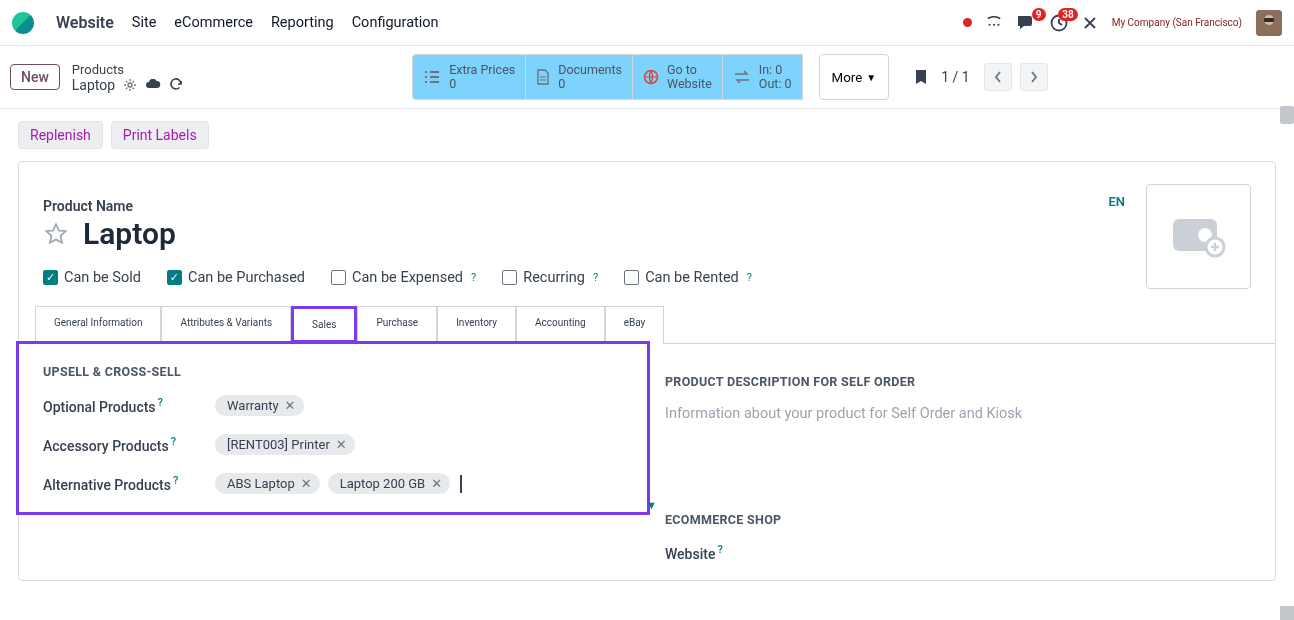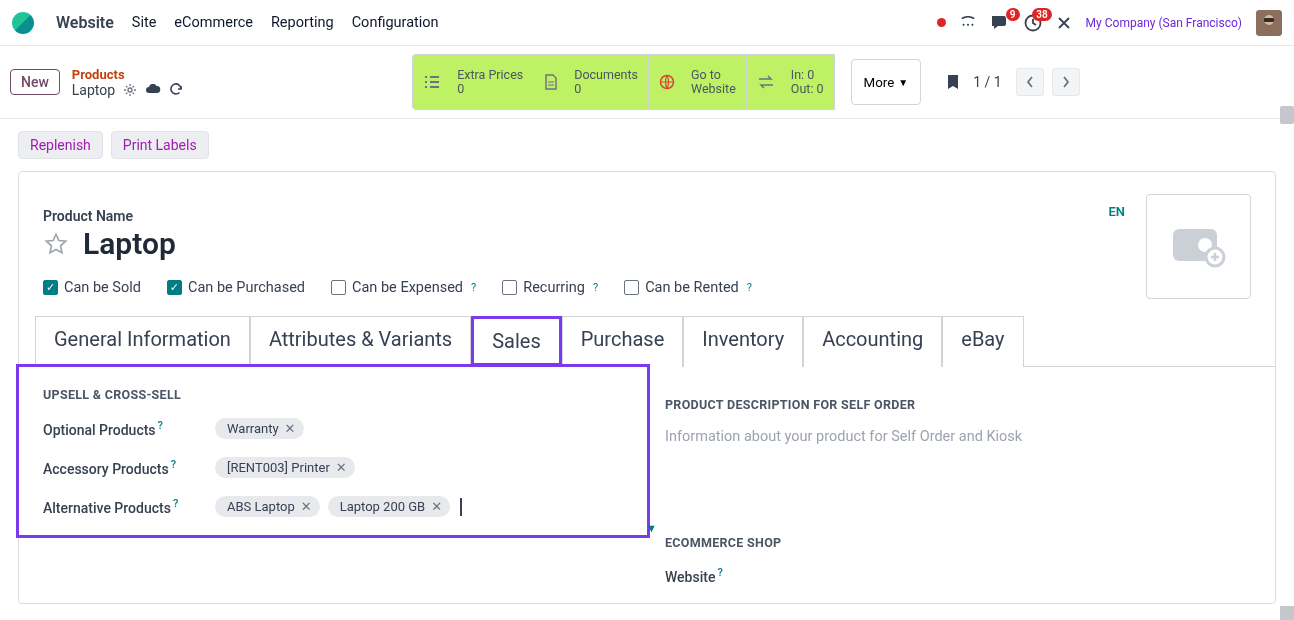--- a/index.html
+++ b/index.html
@@ -7,31 +7,31 @@
 
 .topnav { display:flex; align-items:center; height:46px; padding:0 12px; border-bottom:1px solid #e5e7eb; gap:18px; }
 .logo { width:22px; height:22px; border-radius:50%; background: linear-gradient(135deg,#1fc49a 50%,#0b8f8f 50%); margin-right:4px;}
 .brand { font-weight:600; font-size:16px; color:#374151; }
 .navlink { font-size:14.5px; color:#0f172a; cursor:pointer; }
 .topnav-right { margin-left:auto; display:flex; align-items:center; gap:14px; }
 .dot-red { width:9px; height:9px; border-radius:50%; background:#dc2626; }
 .icon-sml { width:16px; height:16px; display:inline-flex; align-items:center; justify-content:center; color:#374151;}
 .badge-wrap { position:relative; display:inline-flex; }
 .badge { position:absolute; top:-6px; right:-10px; background:#dc2626; color:#fff; font-size:10px; font-weight:600; padding:1px 4px; border-radius:8px; min-width:14px; text-align:center;}
-.company { font-size:12px; color:#6d28d9;text-align:center; }
+.company { font-size:10px; color:#7f1d1d;text-align:center; }
 .avatar { width:26px; height:26px; border-radius:4px; background:#6b7280; display:flex; align-items:center; justify-content:center; overflow:hidden;}
 
 .toolbar { display:flex; align-items:center; padding:8px 10px; gap:10px; border-bottom:1px solid #e5e7eb;}
 .btn-new { border:1px solid #714B67; color:#714B67; background:#fff; padding:4px 10px; border-radius:4px; font-weight:500; font-size:14px;}
 .crumbs { display:flex; flex-direction:column; margin-left:2px; }
 .crumbs-top { display:flex; align-items:center; gap:6px;}
-.crumb-link { color:#c2410c; font-size:13px; font-weight:700;}
+.crumb-link { color:#404040; font-size:13px; font-weight:400;}
 .crumb-title { font-size:14px; color:#374151; }
 .stat-group { display:flex; margin-left:auto; }
-.stat-btn { display:flex; align-items:center; gap:16px; border:1px solid #d1d5db; padding:4px 10px; background:#bef264; height:56px; margin-left:-1px;}
+.stat-btn { display:flex; align-items:center; gap:8px; border:1px solid #d1d5db; padding:4px 10px; background:#7dd3fc; height:46px; margin-left:-1px;}
 .stat-btn:first-child{border-top-left-radius:4px;border-bottom-left-radius:4px;}
 .stat-txt { display:flex; flex-direction:column; line-height:1.15; font-size:12.5px;}
 .stat-txt .t { color:#4b5563; }
 .stat-txt .v { color:#4b5563; }
 .more-btn { border:1px solid #d1d5db; padding:8px 12px; background:#fff; display:flex; align-items:center; gap:4px; margin-left:6px; border-radius:4px; height:46px;}
 .pager { display:flex; align-items:center; gap:8px; margin-left:16px;}
 .pg-btn { width:28px; height:28px; border:1px solid #e5e7eb; display:flex; align-items:center; justify-content:center; background:#f3f4f6; color:#6b7280; border-radius:3px;}
 
 .actions-bar { padding:12px 18px 0; display:flex; gap:8px;}
 .action-chip { background:#eceef1; border:1px solid #e1e3e7; color:#a21caf; padding:5px 11px; border-radius:4px; font-size:14px;}
@@ -44,21 +44,21 @@
 .pname { font-size:30px; font-weight:600; color:#1f2937; }
 .lang { position:absolute; top:32px; right:150px; color:#017E84; font-weight:600; font-size:13px;}
 .imgbox { position:absolute; top:22px; right:24px; width:105px; height:105px; border:1px solid #d1d5db; display:flex; align-items:center; justify-content:center; color:#cbd0d6; border-radius:4px;}
 .checks { display:flex; gap:26px; margin-top:18px; font-size:14.5px; color:#374151; flex-wrap:wrap;}
 .chk { display:flex; align-items:center; gap:6px;}
 .chk .box { width:15px; height:15px; border:1.5px solid #6b7280; border-radius:2px; display:inline-flex; align-items:center; justify-content:center;}
 .chk.on .box { background:#017E84; border-color:#017E84; color:#fff; font-size:11px;}
 .help { color:#017E84; font-size:11px; vertical-align:super; margin-left:2px;}
 
 .tabs { display:flex; margin-top:20px; border-bottom:1px solid #d1d5db; padding-left:16px;}
-.tab { padding:10px 18px; font-size:20px; color:#374151; border:1px solid transparent; border-bottom:none; background:#fff; cursor:pointer; position:relative;}
+.tab { padding:10px 18px; font-size:10px; color:#374151; border:1px solid transparent; border-bottom:none; background:#fff; cursor:pointer; position:relative;}
 .tab.sep { border-left:1px solid #d1d5db; border-right:1px solid #d1d5db; border-top:1px solid #d1d5db; margin-bottom:-1px; background:#fff;}
 .tab.active { border:3px solid #7c3aed; z-index:2;}
 
 .content { display:flex; padding:0; }
 .section-h { font-size:12.5px; font-weight:700; color:#4b5563; letter-spacing:.3px; margin-bottom:16px;}
 .field-row { display:flex; align-items:center; margin-bottom:18px; gap:12px;}
 .field-label { width:160px; font-size:14px; color:#374151; font-weight:500;}
 .tags { display:flex; gap:8px; flex-wrap:wrap; align-items:center;}
 .tag { background:#e7e9ed; border-radius:12px; padding:3px 8px 3px 12px; font-size:13px; color:#374151; display:inline-flex; align-items:center; gap:6px;}
 .tag .x { font-size:13px; color:#6b7280; cursor:pointer;}

